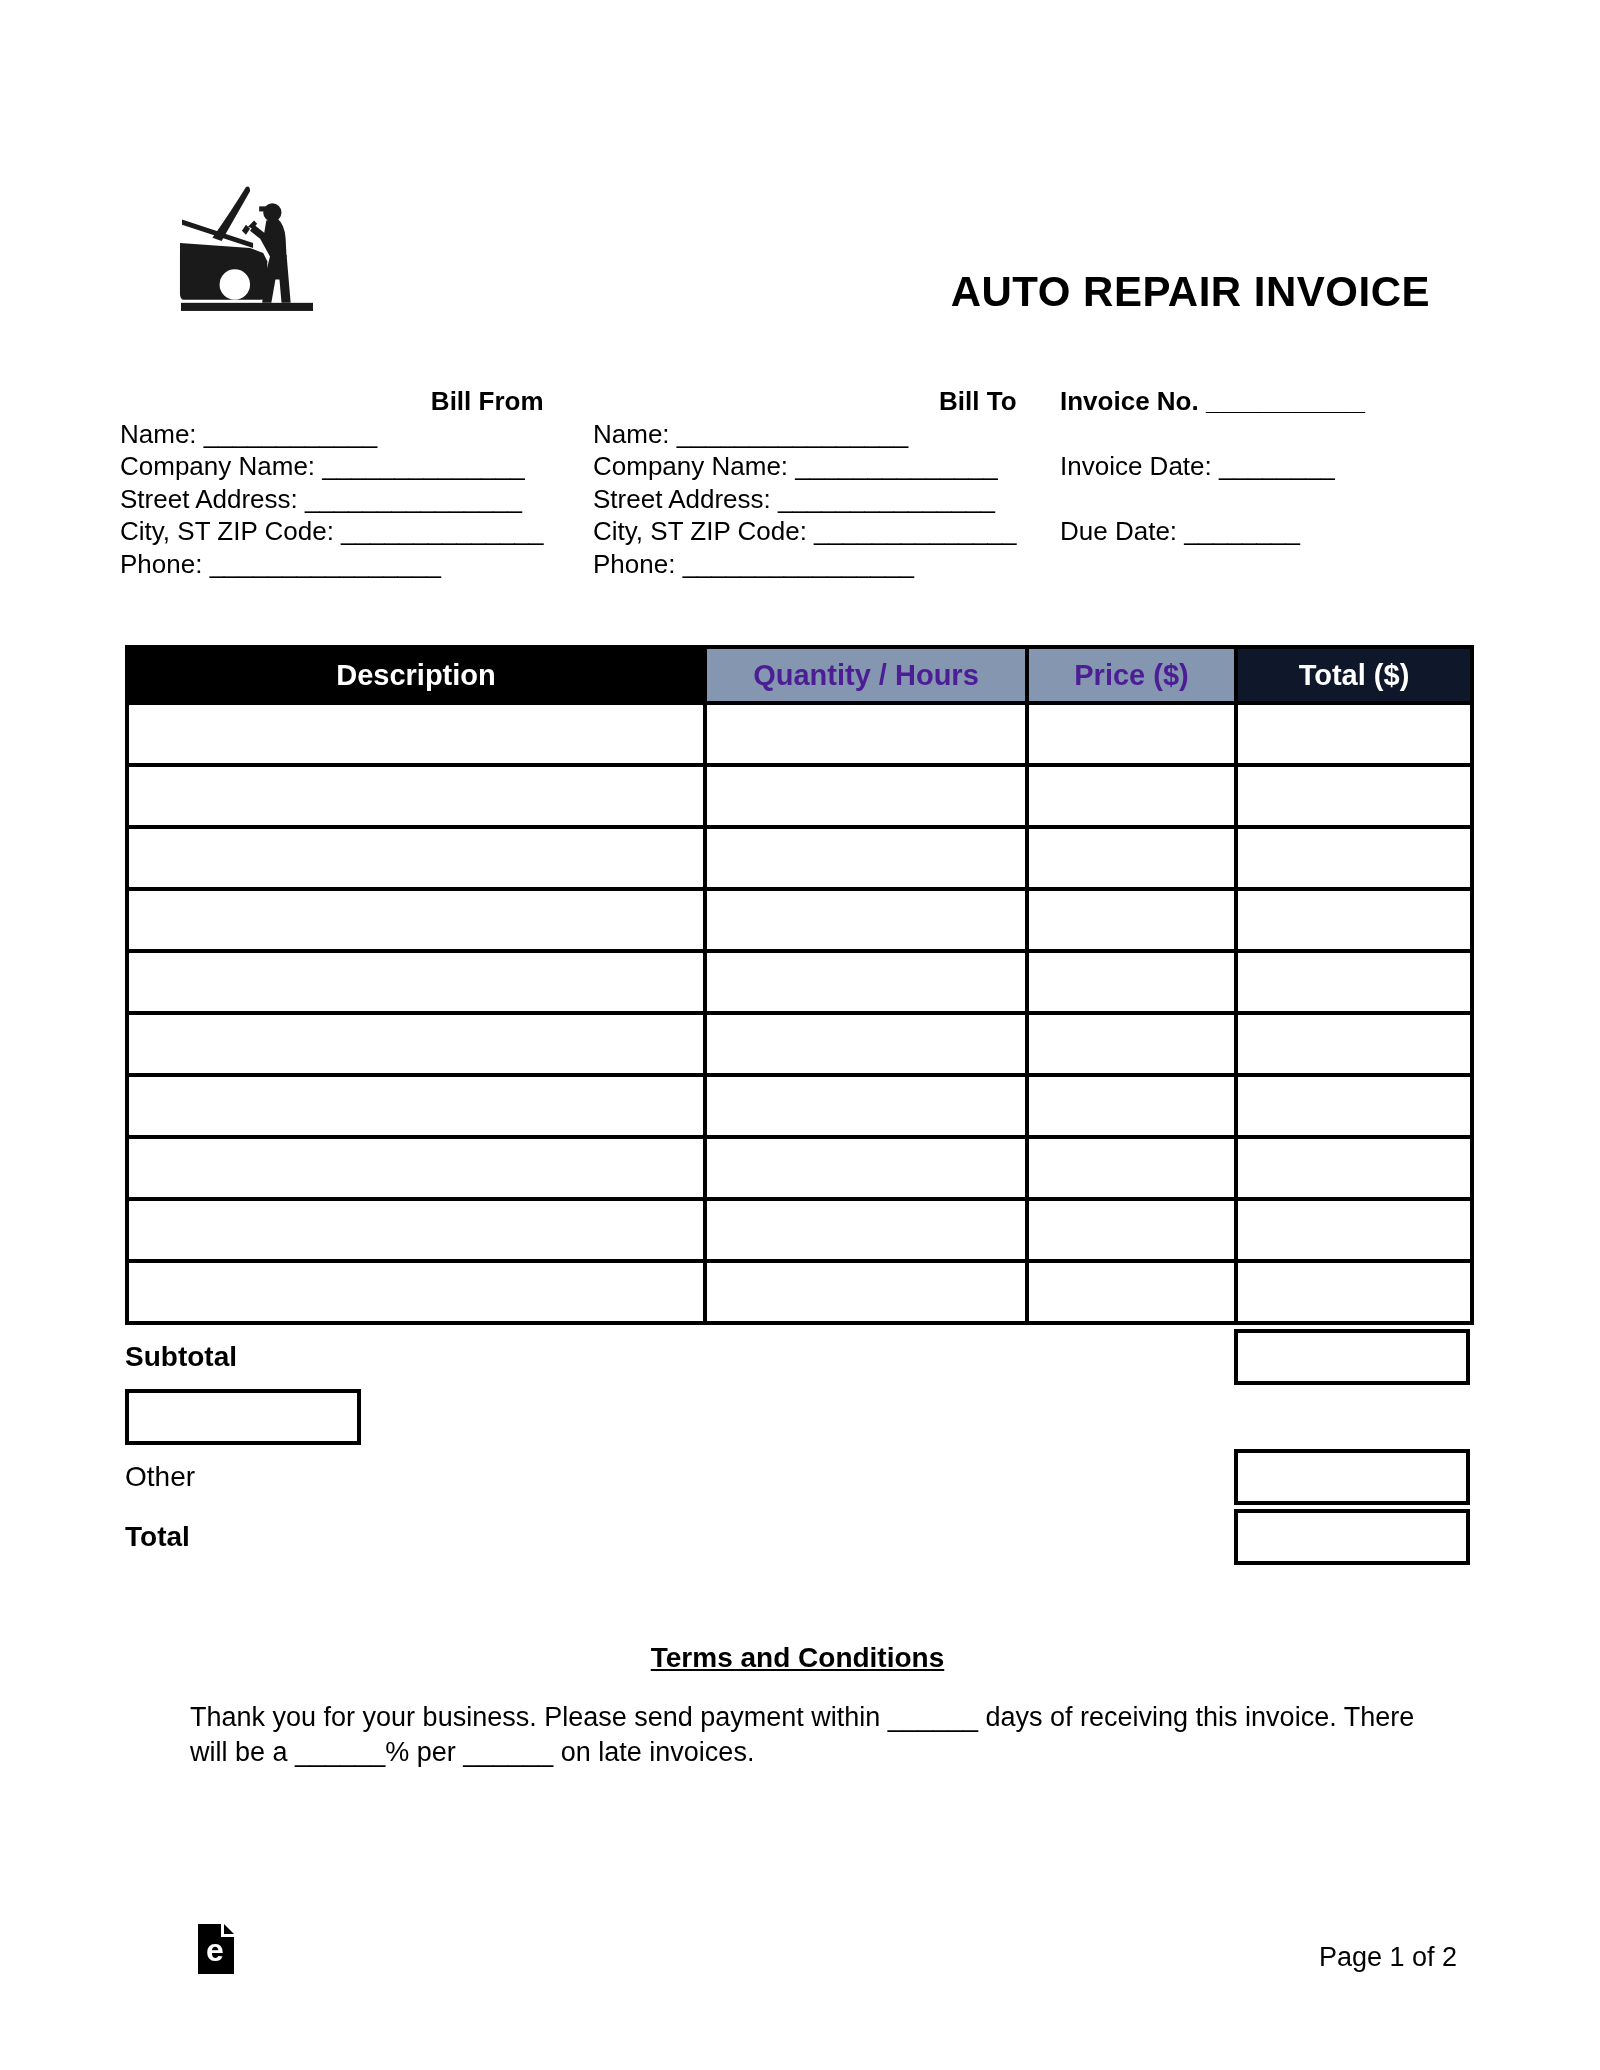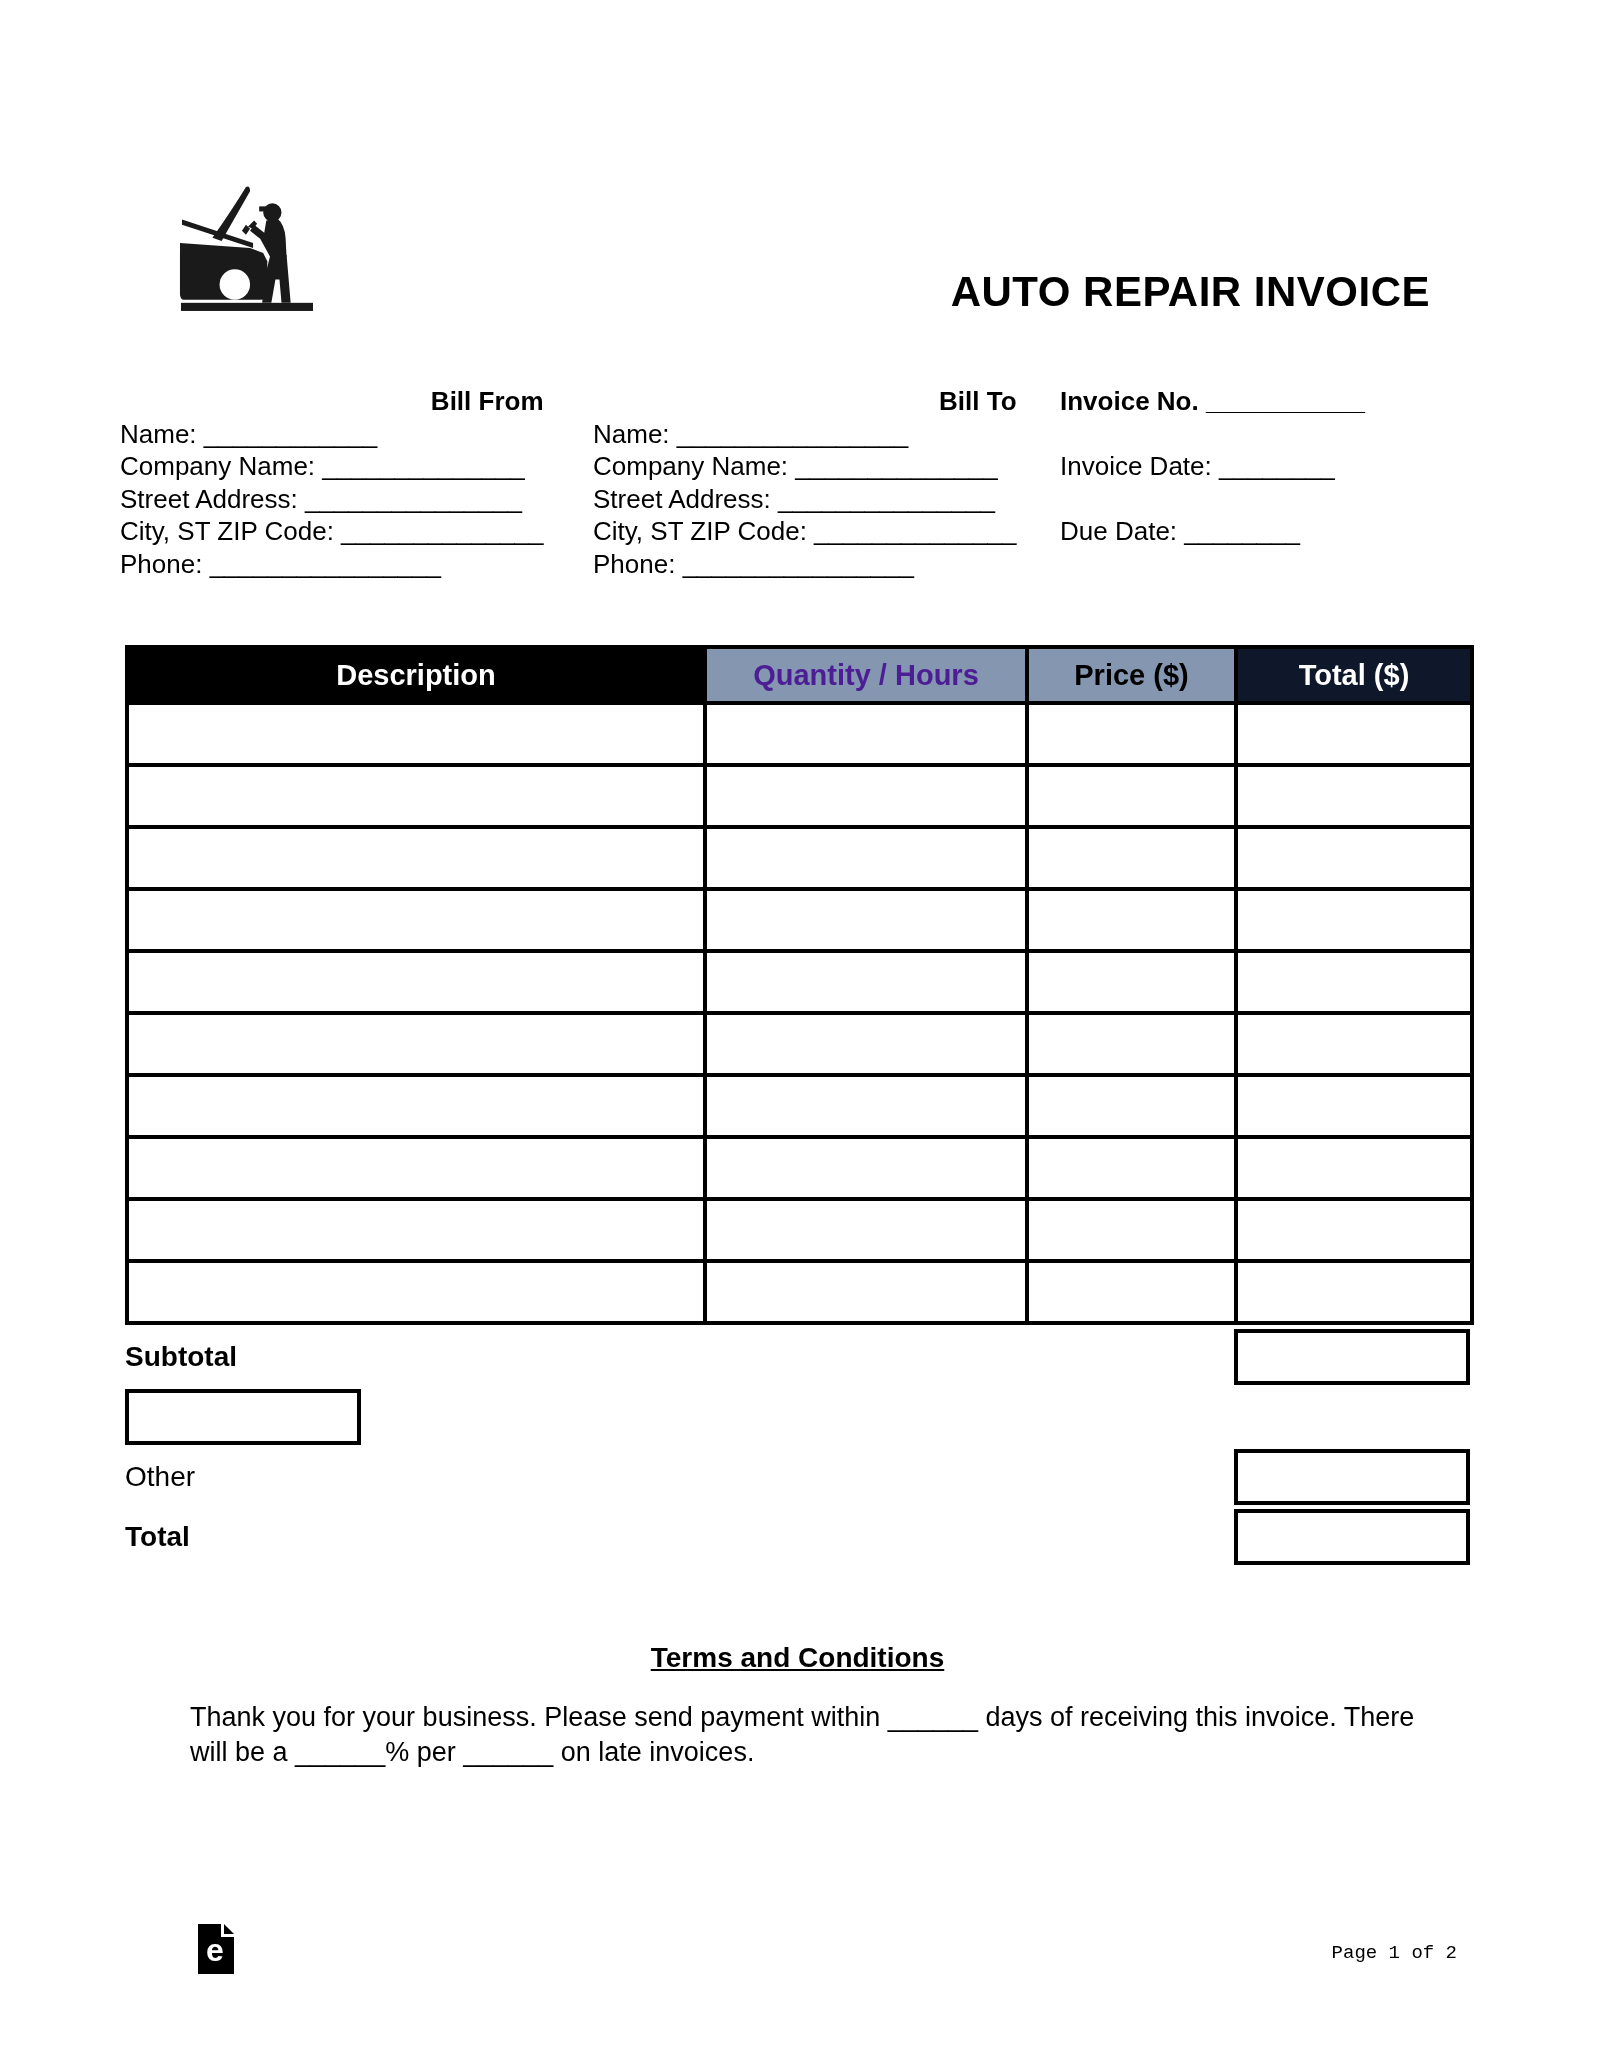--- a/index.html
+++ b/index.html
@@ -56,21 +56,21 @@
     position:absolute; left:125px; top:1642px; width:1345px;
     text-align:center; font-size:28px; font-weight:bold; text-decoration:underline;
   }
   .terms-body {
     position:absolute; left:190px; top:1700px; width:1250px;
     font-size:27px; line-height:35px;
   }
 
   
   .footer-logo { position:absolute; left:198px; top:1924px; width:36px; height:50px; }
-  .page-label { position:absolute; top:1942px; right:143px; font-size:19px;font-family:Liberation Mono, monospace; }
+  .page-label { position:absolute; top:1942px; right:143px; font-size:27px; }
 </style>
 </head>
 <body>
 
 <div class="logo">
   <svg viewBox="0 0 136 130" width="140" height="132" xmlns="http://www.w3.org/2000/svg">
     <g fill="#1a1a1a">
 
       <rect x="2" y="119" width="130" height="8"></rect>
 
@@ -124,21 +124,21 @@
   <colgroup>
       <col style="width:578px">
       <col style="width:322px">
       <col style="width:209px">
       <col style="width:236px">
     </colgroup>
   <thead>
     <tr>
       <th id="th-desc" style="background: #000000; color: rgb(255, 255, 255);">Description</th>
       <th id="th-qty" style="background: rgb(132, 150, 176); color: #4c1d95;">Quantity / Hours</th>
-      <th id="th-price" style="background: rgb(132, 150, 176); color: #000000;">Price ($)</th>
+      <th id="th-price" style="background: rgb(132, 150, 176); color: #4c1d95;">Price ($)</th>
       <th id="th-total" style="background: #0f172a; color: rgb(255, 255, 255);">Total ($)</th>
     </tr>
   </thead>
   <tbody id="items-body">
       <tr>
         <td></td>
         <td></td>
         <td></td>
         <td></td>
       </tr>

